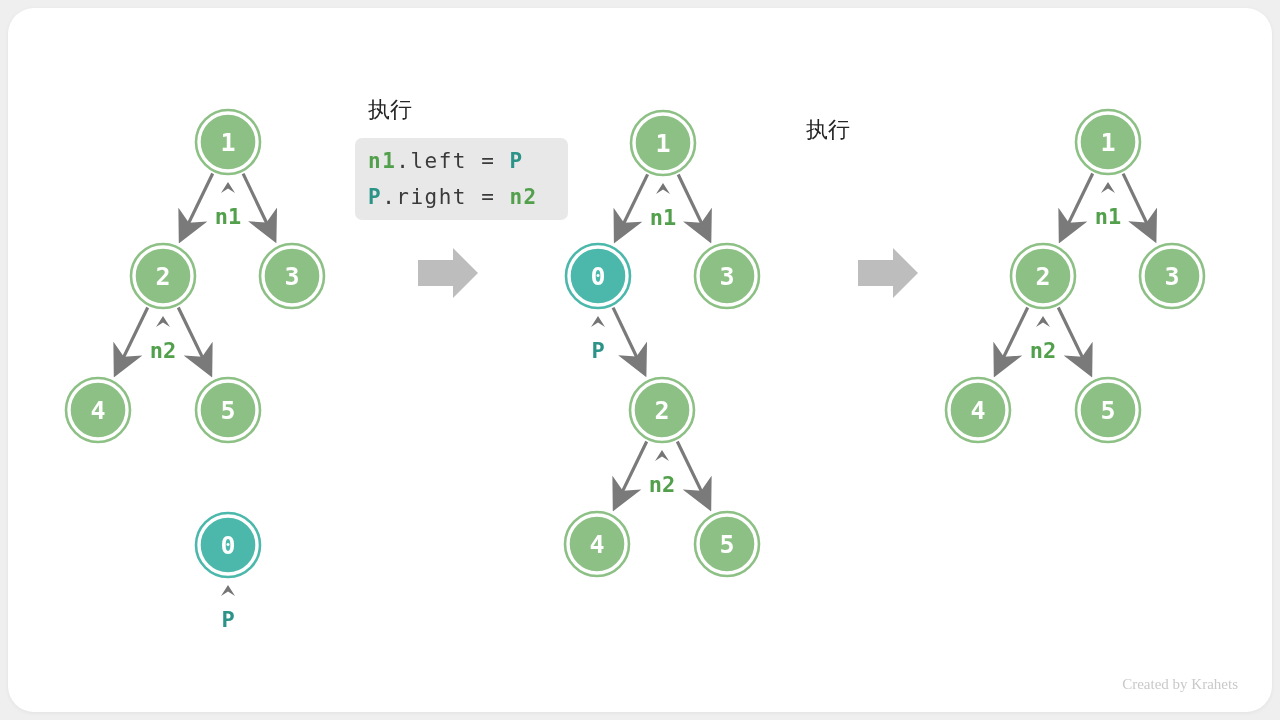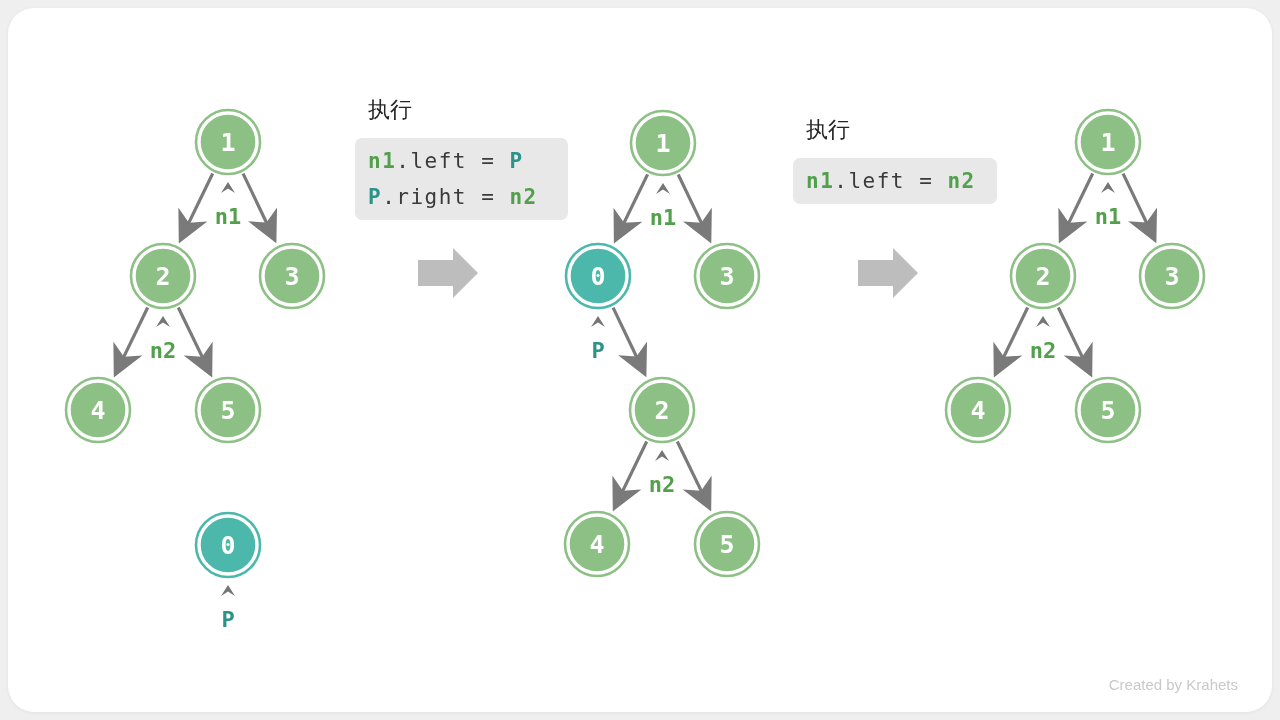--- a/index.html
+++ b/index.html
@@ -46,21 +46,21 @@
     font-size: 21px;
     line-height: 36px;
     letter-spacing: 1.5px;
     color: #3a3a3a;
     white-space: pre;
   }
   .code-line { white-space: pre; }
   .watermark {
     position: absolute;
     top: 676px; right: 42px;
-    font-family: Liberation Sans, sans-serif;
+    font-family: Liberation Serif, serif;
     font-size: 15px;
     color: #c9c9c9;
     z-index: 2;
   }
 </style>
 </head>
 <body>
 
 <div class="canvas">
   <div class="panel"></div>
@@ -195,17 +195,16 @@
       <polygon points="858,260 893,260 893,248 918,273 893,298 893,286 858,286" fill="#bdbdbd"></polygon>
     </svg>
 
   <div class="step" id="step-0" style="left: 355px; top: 97px;">
     <div class="step-title">执行</div>
     <div class="code-box" style="width: 213px;"><div class="code-line"><span style="color: rgb(82, 160, 76); font-weight: bold;">n1</span><span>.left = </span><span style="color: rgb(43, 147, 135); font-weight: bold;">P</span></div><div class="code-line"><span style="color: rgb(43, 147, 135); font-weight: bold;">P</span><span>.right = </span><span style="color: rgb(82, 160, 76); font-weight: bold;">n2</span></div></div>
   </div>
 
   <div class="step" id="step-1" style="left: 793px; top: 117px;">
     <div class="step-title">执行</div>
-    <div class="code-box" style="width: 204px;"><div class="code-line"><span style="color: rgb(82, 160, 76); font-weight: bold;">n1</span><span>.left = </span><span style="color: rgb(82, 160, 76); font-weight: bold;">n2</span></div></div>
   </div>
 
   <div class="watermark">Created by Krahets</div>
 </div>
 
 </body></html>

